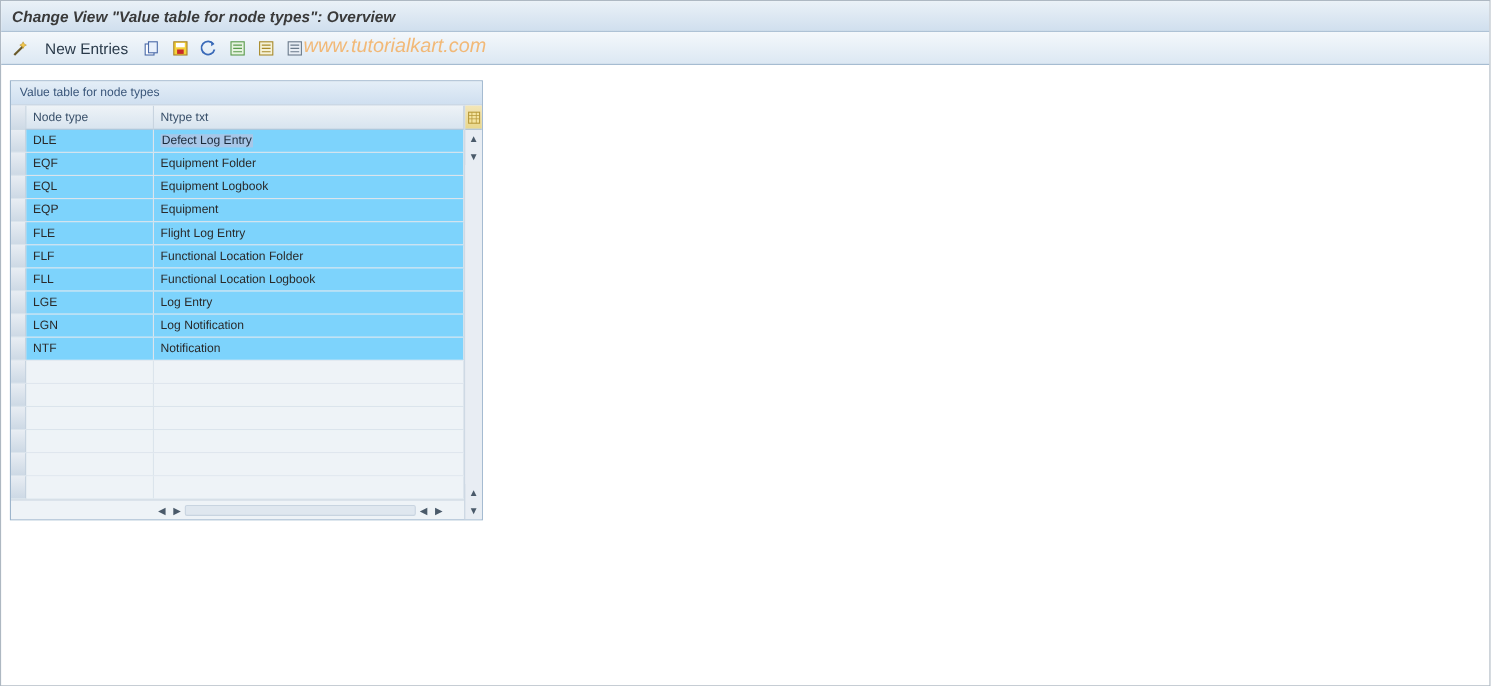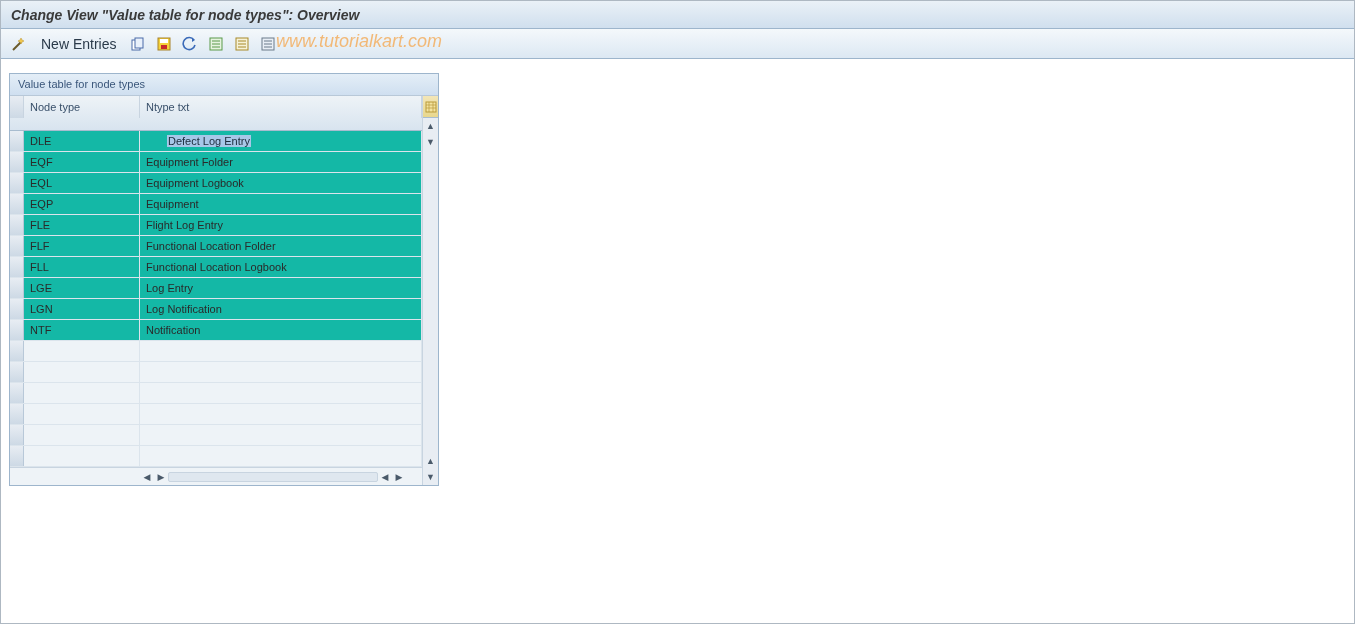--- a/index.html
+++ b/index.html
@@ -84,21 +84,21 @@
     background: #eef3f7;
   }
   .grid-main {
     flex: 1;
     overflow: hidden;
   }
   .grid-header {
     display: flex;
     background: linear-gradient(to bottom, #eef3f7, #d8e4ef);
     border-bottom: 1px solid #a8bccf;
-    height: 35px;
+    height: 22px;
     justify-content: center;
   }
   .grid-header .hcell {
     border-right: 1px solid #c8d4e0;
     padding: 3px 6px;
     font-size: 11px;
     color: #39506a;
     height: 22px;
     display: flex;
     align-items: center;
@@ -110,37 +110,36 @@
     display: flex;
     height: 21px;
     border-bottom: 1px solid #dbe4ec;
   }
   .row .rcell {
     border-right: 1px solid #dbe4ec;
     padding: 2px 6px;
     display: flex;
     align-items: center;
     font-size: 11px;
-    background: #14b8a6;
+    background: #7dd3fc;
   }
   .row .rcell.sel {
     width: 14px;
     background: linear-gradient(to bottom,#e8edf3,#cdd9e5);
     padding: 0;
     border-right: 1px solid #b8c8d8;
   }
   .row .rcell.c1 { width: 116px; color:#2a2a2a; }
   .row .rcell.c2 { flex: 1; color:#2a2a2a; }
   .row.empty .rcell.c1,
   .row.empty .rcell.c2 { background: #eef3f7; }
   .row.first .rcell.c2 span.highlighted {
     background: #a8c7e8;
     color: #1a2a3a;
     padding: 0 1px;
-    margin-left: 21px;
   }
   .vscroll {
     width: 16px;
     background: #e8edf3;
     border-left: 1px solid #c8d4e0;
     display: flex;
     flex-direction: column;
     align-items: center;
   }
   .vscroll .cfg-hdr {

